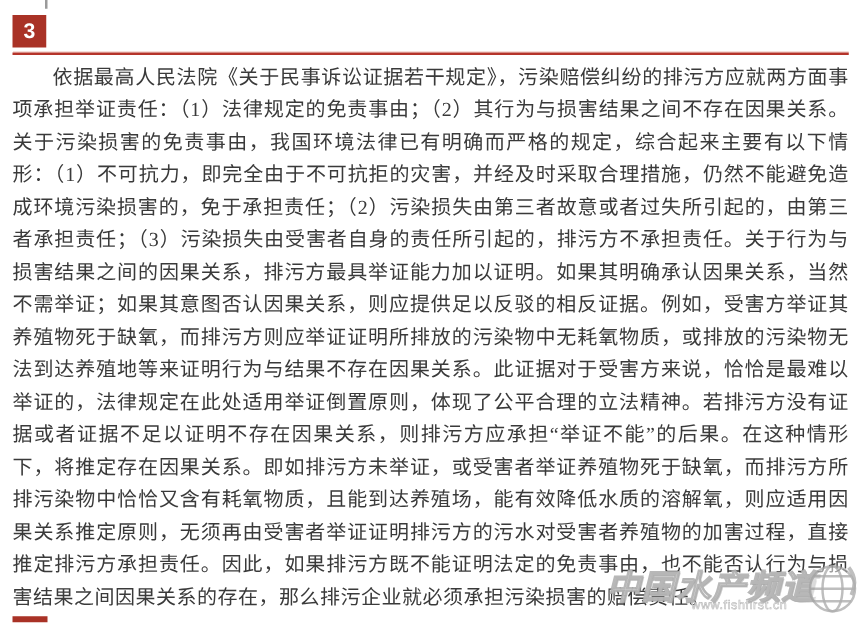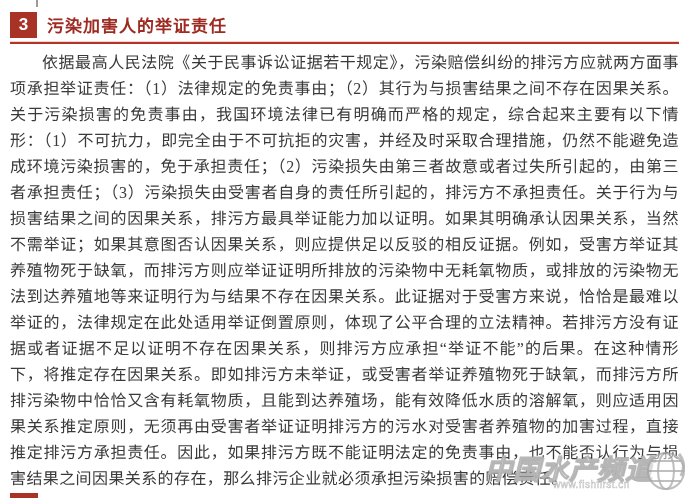--- a/index.html
+++ b/index.html
@@ -127,21 +127,20 @@
     background: #a93226;
   }
 </style>
 </head>
 <body>
 
 <div class="stray-tick"></div>
 
 <div class="section-header">
   <div class="section-num-box">3</div>
-  <div class="section-title">污染加害人的举证责任</div>
 </div>
 
 <div class="doc-body">
   <p class="doc-paragraph">依据最高人民法院《关于民事诉讼证据若干规定》，污染赔偿纠纷的排污方应就两方面事项承担举证责任：（1）法律规定的免责事由；（2）其行为与损害结果之间不存在因果关系。关于污染损害的免责事由，我国环境法律已有明确而严格的规定，综合起来主要有以下情形：（1）不可抗力，即完全由于不可抗拒的灾害，并经及时采取合理措施，仍然不能避免造成环境污染损害的，免于承担责任；（2）污染损失由第三者故意或者过失所引起的，由第三者承担责任；（3）污染损失由受害者自身的责任所引起的，排污方不承担责任。关于行为与损害结果之间的因果关系，排污方最具举证能力加以证明。如果其明确承认因果关系，当然不需举证；如果其意图否认因果关系，则应提供足以反驳的相反证据。例如，受害方举证其养殖物死于缺氧，而排污方则应举证证明所排放的污染物中无耗氧物质，或排放的污染物无法到达养殖地等来证明行为与结果不存在因果关系。此证据对于受害方来说，恰恰是最难以举证的，法律规定在此处适用举证倒置原则，体现了公平合理的立法精神。若排污方没有证据或者证据不足以证明不存在因果关系，则排污方应承担“举证不能”的后果。在这种情形下，将推定存在因果关系。即如排污方未举证，或受害者举证养殖物死于缺氧，而排污方所排污染物中恰恰又含有耗氧物质，且能到达养殖场，能有效降低水质的溶解氧，则应适用因果关系推定原则，无须再由受害者举证证明排污方的污水对受害者养殖物的加害过程，直接推定排污方承担责任。因此，如果排污方既不能证明法定的免责事由，也不能否认行为与损害结果之间因果关系的存在，那么排污企业就必须承担污染损害的赔偿责任。</p>
 </div>
 
 <div class="watermark">
   <div class="watermark-text">中国水产频道</div>
   <div class="watermark-url">www.fishfirst.cn</div>
   <svg class="watermark-globe" viewBox="0 0 42 42">

